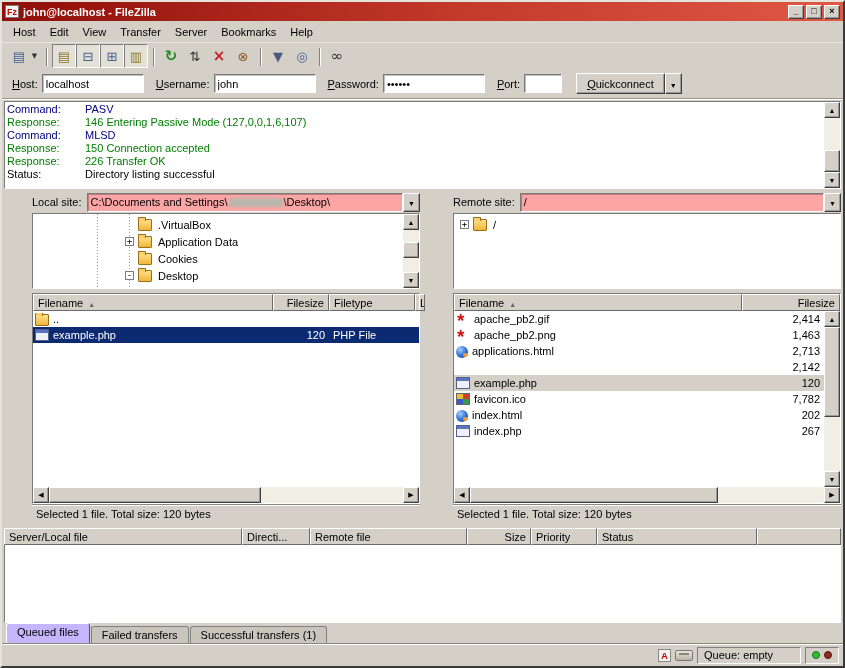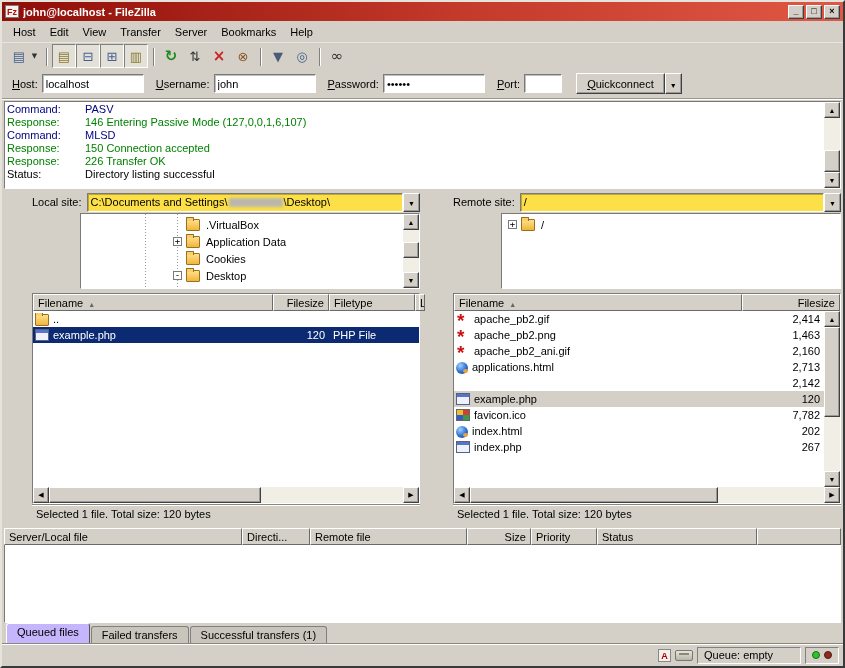--- a/index.html
+++ b/index.html
@@ -59,25 +59,25 @@
 
   
   .main { flex:1; display:flex; padding:0 2px; min-height:0; }
   .pane { display:flex; flex-direction:column; min-width:0;padding-left:28px; }
   .pane.local { width:416px; flex:none; }
   .pane.remote { flex:1; }
   .vsplit { width:5px; flex:none; }
   .hsplit { height:4px; flex:none; }
   .site-row { height:22px; flex:none; display:flex; align-items:center; }
   .site-label { margin-right:5px; flex:none; }
-  .combo { flex:1; height:19px; background:#fde047; border:1px solid; border-color:#7a7a7a #fff #fff #7a7a7a; box-shadow:inset 1px 1px 0 rgba(0,0,0,.25); display:flex; align-items:center; padding-left:3px; overflow:hidden; white-space:nowrap; }
+  .combo { flex:1; height:19px; background:#fca5a5; border:1px solid; border-color:#7a7a7a #fff #fff #7a7a7a; box-shadow:inset 1px 1px 0 rgba(0,0,0,.25); display:flex; align-items:center; padding-left:3px; overflow:hidden; white-space:nowrap; }
   .combo-btn { width:17px; height:19px; flex:none; background:#d4d0c8; border:1px solid; border-color:#fff #404040 #404040 #fff; box-shadow:inset -1px -1px 0 #9a9a9a; display:flex; align-items:center; justify-content:center; }
   .redact { display:inline-block; width:54px; height:9px; background:#b9b6ae; filter:blur(1.5px); margin:0 1px; }
 
-  .treeframe { height:76px; flex:none; display:flex; overflow:hidden;margin-left:48px; }
+  .treeframe { height:76px; flex:none; display:flex; overflow:hidden; }
   .tree { flex:1; background:#fff; overflow:hidden; padding-top:2px; }
   .local-tree { background-image:repeating-linear-gradient(to bottom,#9a9a9a 0 1px,transparent 1px 3px),repeating-linear-gradient(to bottom,#9a9a9a 0 1px,transparent 1px 3px); background-size:1px 100%,1px 100%; background-position:64px 0,96px 0; background-repeat:no-repeat; }
   .tree-row { height:17px; display:flex; align-items:center; }
   .local-tree .tree-row { padding-left:92px; }
   .remote-tree .tree-row { padding-left:6px; }
   .expander { width:9px; height:9px; flex:none; border:1px solid #7a7a7a; background:#fff; font-size:9px; line-height:7px; text-align:center; margin-right:4px; font-family:"DejaVu Sans Mono",monospace; }
   .expander i { font-style:normal; }
   .expander.hide { visibility:hidden; }
   .tlabel { padding:0 2px; white-space:nowrap; }
 
@@ -401,27 +401,20 @@
               </div>
 
               <div class="file-row">
                 <div class="fcell c-name">
                   <span class="ficon icon-img"></span>
                   <span>apache_pb2.png</span>
                 </div>
                 <div class="fcell c-size num">1,463</div>
               </div>
 
-              <div class="file-row">
-                <div class="fcell c-name">
-                  <span class="ficon icon-img"></span>
-                  <span>apache_pb2_ani.gif</span>
-                </div>
-                <div class="fcell c-size num">2,160</div>
-              </div>
 
               <div class="file-row">
                 <div class="fcell c-name">
                   <span class="ficon icon-html"></span>
                   <span>applications.html</span>
                 </div>
                 <div class="fcell c-size num">2,713</div>
               </div>
 
               <div class="file-row">

